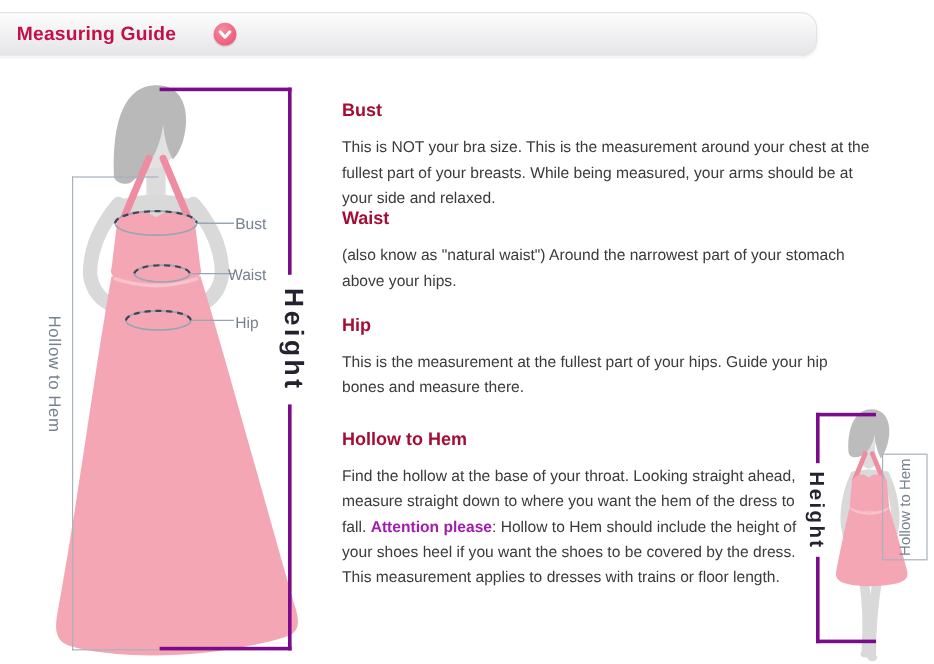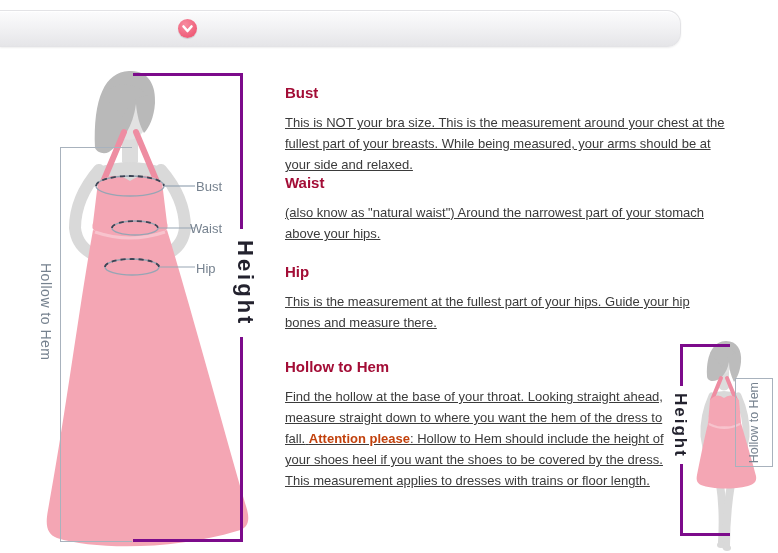--- a/index.html
+++ b/index.html
@@ -23,22 +23,22 @@
   .expand-btn{
     position:absolute;left:178px;top:8px;width:19px;height:19px;border:none;
     border-radius:50%;cursor:pointer;padding:0;
     background:radial-gradient(circle at 38% 30%,#f78ca0 0%,#ef5e79 70%);
     box-shadow:0 1px 1px rgba(0,0,0,.15);
   }
   .expand-btn svg{display:block;margin:0 auto;}
   
   .sec{position:absolute;left:285px;width:440px;}
   .sec h3{margin:0 0 11px 0;font-size:15px;font-weight:bold;color:#a30d36;}
-  .sec p{margin:0;font-size:13px;line-height:21px;color:#3b3b3b;text-decoration:underline;}
-  .sec .attn{color:#c2410c;font-weight:bold;}
+  .sec p{margin:0;font-size:13px;line-height:21px;color:#3b3b3b;}
+  .sec .attn{color:#a21caf;font-weight:bold;}
   #sec-bust{top:84px;}
   #sec-waist{top:174px;}
   #sec-hip{top:263px;}
   #sec-hollow{top:358px;width:392px;}
   
   .fig-big{position:absolute;left:35px;top:58px;width:230px;height:492px;}
   .bracket-gray-big{
     position:absolute;left:60px;top:147px;width:72px;height:395px;
     border:1px solid #a8b2bd;border-right:none;box-sizing:border-box;
   }
@@ -83,20 +83,21 @@
     writing-mode:vertical-rl;transform:rotate(180deg);
     font-size:12.5px;color:#76828f;white-space:nowrap;
   }
 </style>
 </head>
 <body>
 
 <div id="canvas">
 
   <div class="header-bar">
+    <span class="header-title">Measuring Guide</span>
     <button class="expand-btn">
       <svg width="19" height="19" viewBox="0 0 19 19">
         <polyline points="5.5,7.5 9.5,12 13.5,7.5" fill="none" stroke="#ffffff" stroke-width="2.6" stroke-linecap="round" stroke-linejoin="round"></polyline>
       </svg>
     </button>
   </div>
 
   <svg class="fig-big" viewBox="0 0 230 492">
 
     <path d="M87,74 L87,104 Q95,113 103,104 L103,74 Z" fill="#dcdcdc"></path>

